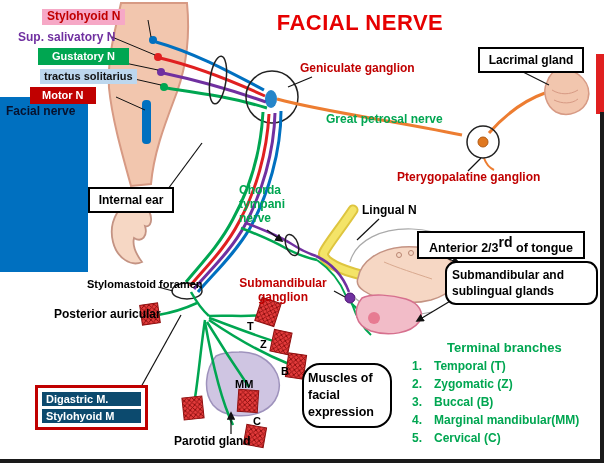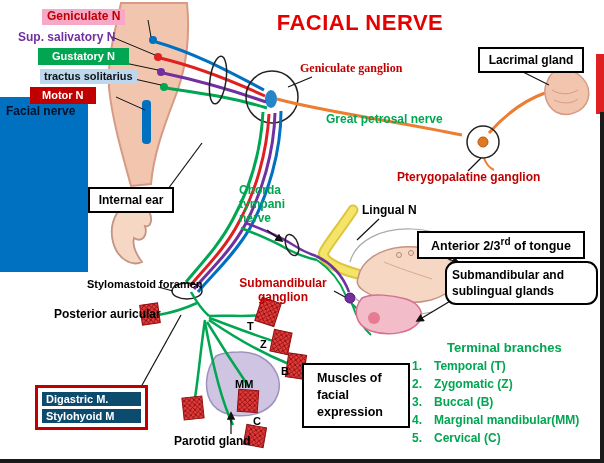--- a/index.html
+++ b/index.html
@@ -10,21 +10,21 @@
   .wrap{white-space:normal;}
   .box{position:absolute;border:2px solid #000;background:#fff;color:#000;font-weight:bold;
        display:flex;align-items:center;justify-content:center;text-align:center;}
   .box.left{justify-content:flex-start;text-align:left;}
   .title{letter-spacing:.5px;}
   .tb-row{position:absolute;left:412px;display:flex;color:#00A651;font-weight:bold;font-size:12px;white-space:nowrap;}
   .tb-num{width:22px;}
   .dgbox{position:absolute;left:35px;top:385px;width:99px;border:3px solid #C00000;background:#fff;padding:4px 4px;}
   .dg-line{background:#0c4a6e;color:#fff;font-size:11px;font-weight:bold;padding:1px 4px;margin-bottom:3px;white-space:nowrap;}
   .dg-line:last-child{margin-bottom:0;}
-  sup{font-size:10px;}
+  sup{font-size:14px;}
 </style>
 </head>
 <body>
 
 <div class="stage">
 
   <svg width="604" height="463" viewBox="0 0 604 463">
     <defs>
       <pattern id="hatch" width="5" height="5" patternUnits="userSpaceOnUse">
         <rect width="5" height="5" fill="#E23B3B"></rect>
@@ -167,28 +167,28 @@
       <path d="M418 247 L459 263" marker-end="url(#arrow)"></path>
       <path d="M452 300 L417 321" marker-end="url(#arrow)"></path>
       <path d="M158 287 L173 291"></path>
       <path d="M231 434 L231 413" marker-end="url(#arrow)"></path>
       <path d="M136 396 L181 315"></path>
     </g>
   </svg>
 
   <div class="lbl title" style="left:240px;top:10px;width:240px;text-align:center;font-size:22px;color:#E60000;">FACIAL NERVE</div>
 
-  <div class="lbl" style="left:42px;top:9px;background:#F6A8C6;color:#C00000;font-size:12px;padding:1px 5px;">Geniculate N</div>
+  <div class="lbl" style="left:42px;top:9px;background:#F6A8C6;color:#C00000;font-size:12px;padding:1px 5px;">Stylohyoid N</div>
   <div class="lbl" style="left:18px;top:31px;color:#7030A0;font-size:12px;">Sup. salivatory N</div>
   <div class="lbl" style="left:38px;top:48px;background:#00A651;color:#fff;font-size:11px;padding:2px 14px;">Gustatory N</div>
   <div class="lbl" style="left:40px;top:69px;background:#BDD7EE;color:#111;font-size:11px;padding:1px 4px;">tractus solitarius</div>
   <div class="lbl" style="left:30px;top:87px;background:#C00000;color:#fff;font-size:11px;padding:2px 12px;">Motor N</div>
   <div class="lbl" style="left:6px;top:105px;color:#06122e;font-size:12px;">Facial nerve</div>
 
-  <div class="lbl" style="left:300px;top:62px;color:#C00000;font-size:12px;font-family:Liberation Serif, serif;">Geniculate ganglion</div>
+  <div class="lbl" style="left:300px;top:62px;color:#C00000;font-size:12px;">Geniculate ganglion</div>
   <div class="lbl" style="left:397px;top:171px;color:#C00000;font-size:12px;">Pterygopalatine ganglion</div>
   <div class="lbl wrap" style="left:227px;top:277px;width:112px;color:#C00000;font-size:12px;text-align:center;">Submandibular ganglion</div>
 
   <div class="lbl" style="left:326px;top:113px;color:#00A651;font-size:12px;">Great petrosal nerve</div>
   <div class="lbl wrap" style="left:239px;top:184px;width:66px;color:#00A651;font-size:12px;">Chorda tympani nerve</div>
 
   <div class="lbl" style="left:362px;top:204px;color:#000;font-size:12px;">Lingual N</div>
   <div class="lbl" style="left:87px;top:278px;color:#000;font-size:11px;">Stylomastoid foramen</div>
   <div class="lbl" style="left:54px;top:308px;color:#000;font-size:12px;">Posterior auricular</div>
   <div class="lbl" style="left:174px;top:435px;color:#000;font-size:12px;">Parotid gland</div>
@@ -200,21 +200,21 @@
     <span>Internal ear</span>
   </div>
   <div class="box" style="left:417px;top:231px;width:164px;height:24px;font-size:12.5px;">
     <span>
       <span>Anterior 2/3</span><sup>rd</sup><span> of tongue</span>
     </span>
   </div>
   <div class="box left wrap" style="left:445px;top:261px;width:139px;font-size:12px;padding:4px 5px;line-height:1.35;border-radius:11px;">
     <span class="wrap" style="white-space:normal;">Submandibular and sublingual glands</span>
   </div>
-  <div class="box left wrap" style="left:302px;top:363px;width:78px;font-size:12.5px;padding:5px 13px;line-height:1.35;">
+  <div class="box left wrap" style="left:302px;top:363px;width:78px;font-size:12.5px;padding:5px 4px;line-height:1.35;border-radius:18px;">
     <span class="wrap" style="white-space:normal;">Muscles of facial expression</span>
   </div>
 
   <div class="dgbox">
     <div class="dg-line">Digastric M.</div>
     <div class="dg-line">Stylohyoid M</div>
   </div>
 
   <div class="lbl" style="left:247px;top:320px;color:#000;font-size:11px;">T</div>
   <div class="lbl" style="left:260px;top:338px;color:#000;font-size:11px;">Z</div>

